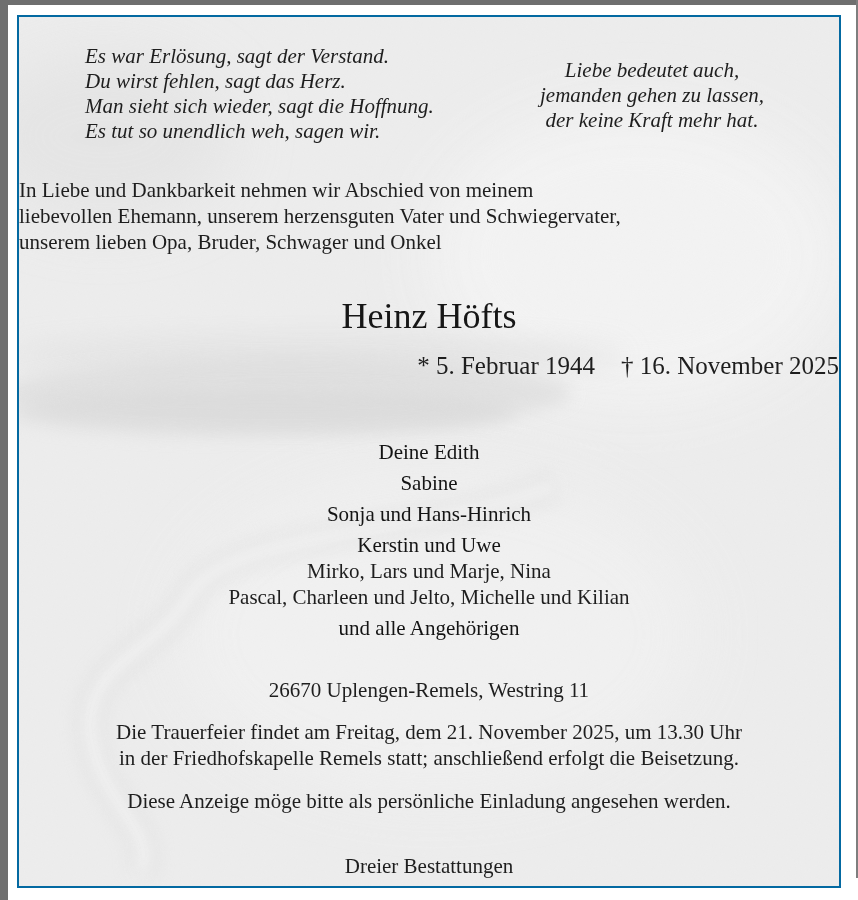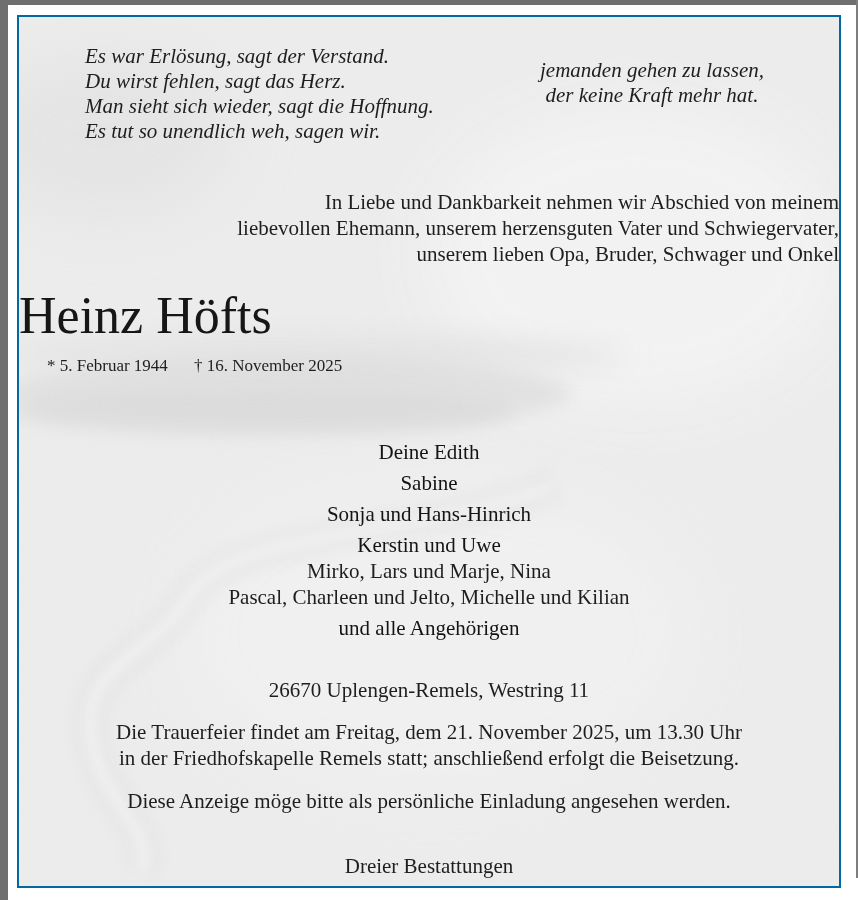--- a/index.html
+++ b/index.html
@@ -30,32 +30,32 @@
     width: 100%; height: 100%;
     pointer-events: none;
   }
   .content { position: absolute; inset: 0; z-index: 2; }
 
   .poem { font-style: italic; font-size: 21px; line-height: 25px; }
   .poem-left  { position: absolute; left: 66px; top: 27px; text-align: left; }
   .poem-right { position: absolute; right: 22px; top: 41px; width: 330px; text-align: center; }
 
   .intro {
-    position: absolute; left: 0; right: 0; top: 172px;
-    text-align: right; font-size: 21px; line-height: 26px; padding-left: 28px;
+    position: absolute; left: 0; right: 0; top: 160px;
+    text-align: left; font-size: 21px; line-height: 26px;
   }
 
   .deceased-name {
     position: absolute; left: 0; right: 0; top: 270px;
-    text-align: left; font-size: 52px; line-height: 58px;
+    text-align: center; font-size: 36px; line-height: 58px;
     font-weight: 400; margin: 0; color: #161616;
   }
   .dates {
     position: absolute; left: 0; right: 0; top: 337px;
-    text-align: left; font-size: 17px; line-height: 24px; margin-left: 28px;
+    text-align: right; font-size: 25px; line-height: 24px;
   }
   .dates .birth { margin-right: 26px; }
 
   .remembrance {
     position: absolute; left: 0; right: 0; top: 390px;
     text-align: center; font-style: italic; font-size: 21px;
   }
 
   .mourners {
     position: absolute; left: 0; right: 0; top: 415px;
@@ -126,20 +126,21 @@
   <div class="content">
 
     <div class="poem poem-left">
       <div>Es war Erlösung, sagt der Verstand.</div>
       <div>Du wirst fehlen, sagt das Herz.</div>
       <div>Man sieht sich wieder, sagt die Hoffnung.</div>
       <div>Es tut so unendlich weh, sagen wir.</div>
     </div>
 
     <div class="poem poem-right">
+      <div>Liebe bedeutet auch,</div>
       <div>jemanden gehen zu lassen,</div>
       <div>der keine Kraft mehr hat.</div>
     </div>
 
     <div class="intro">
       <div>In Liebe und Dankbarkeit nehmen wir Abschied von meinem</div>
       <div>liebevollen Ehemann, unserem herzensguten Vater und Schwiegervater,</div>
       <div>unserem lieben Opa, Bruder, Schwager und Onkel</div>
     </div>
 

